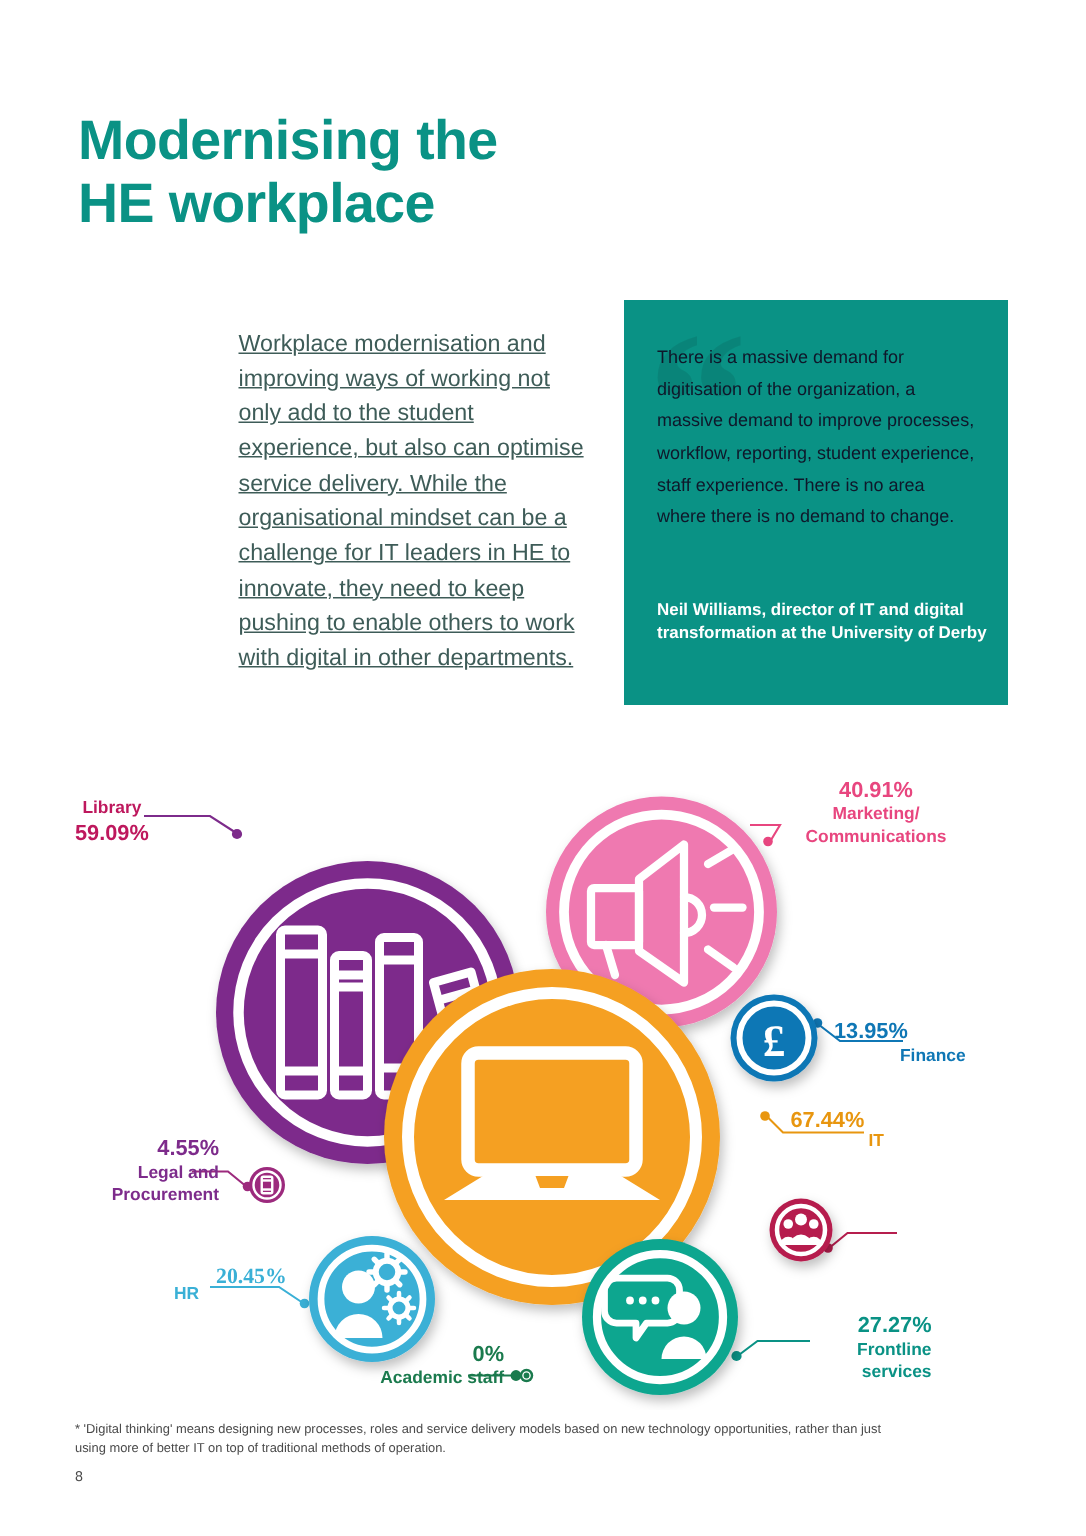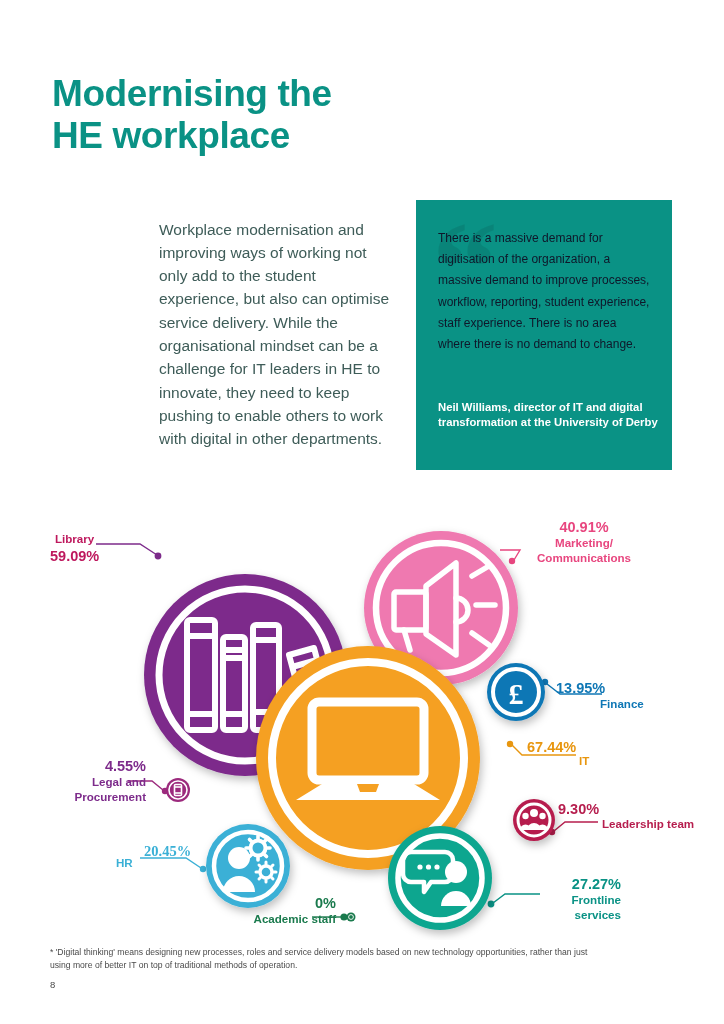--- a/index.html
+++ b/index.html
@@ -16,21 +16,21 @@
   .title{
     position:absolute;left:52px;top:48px;width:420px;
     font-size:37px;line-height:42px;font-weight:bold;
     color:#0a9285;letter-spacing:-0.4px;
   }
   .title .l2{display:block;}
 
   
   .intro{
     position:absolute;left:159px;top:202px;width:236px;
-    font-size:15.5px;line-height:23.3px;color:#3e5c58;
+    font-size:15.5px;line-height:23.3px;color:#3e5c58;text-decoration:underline;
   }
 
   
   .quotebox{
     position:absolute;left:416px;top:200px;width:256px;height:270px;
     background:#0a9285;overflow:hidden;
   }
   .quote-mark{
     position:absolute;left:16px;top:2px;
     font-size:132px;line-height:132px;font-weight:bold;
@@ -288,24 +288,20 @@
   <div class="lbl lbl-finance">
     <span class="pct">13.95%</span>
     <span class="nm">Finance</span>
   </div>
 
   <div class="lbl lbl-it">
     <span class="pct">67.44%</span>
     <span class="nm">IT</span>
   </div>
 
-  <div class="lbl lbl-leadership">
-    <span class="pct">9.30%</span>
-    <span class="nm">Leadership team</span>
-  </div>
 
   <div class="lbl lbl-frontline">
     <span class="pct">27.27%</span>
     <span class="nm">Frontline</span>
     <span class="nm">services</span>
   </div>
 
   <div class="lbl lbl-legal">
     <span class="pct">4.55%</span>
     <span class="nm">Legal and</span>

